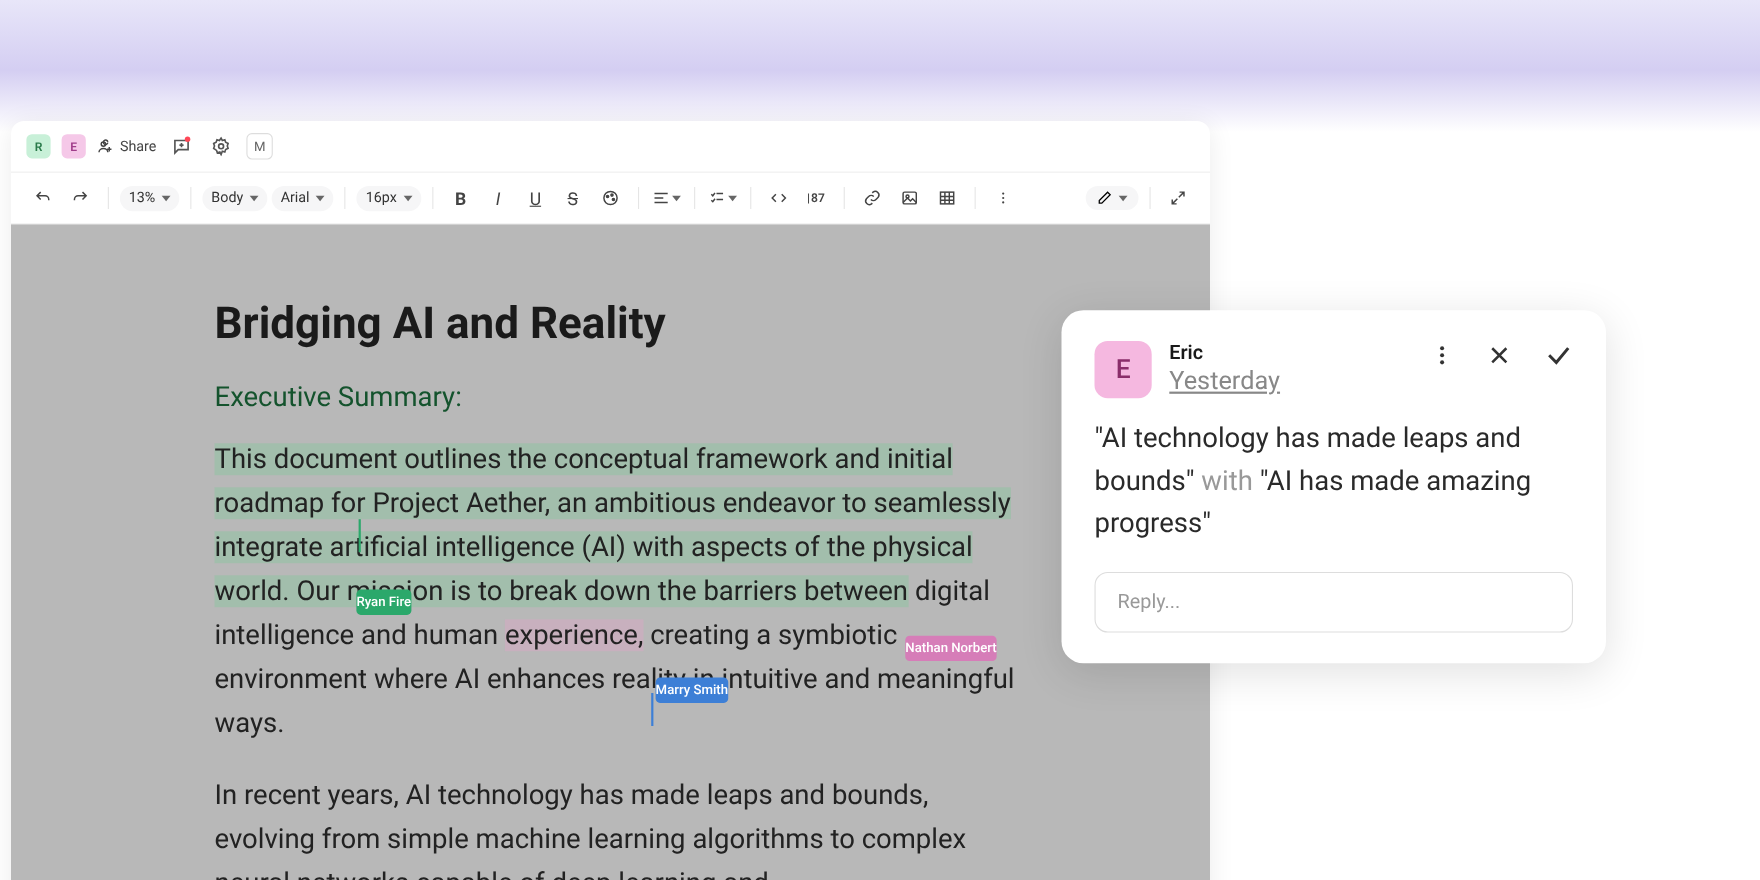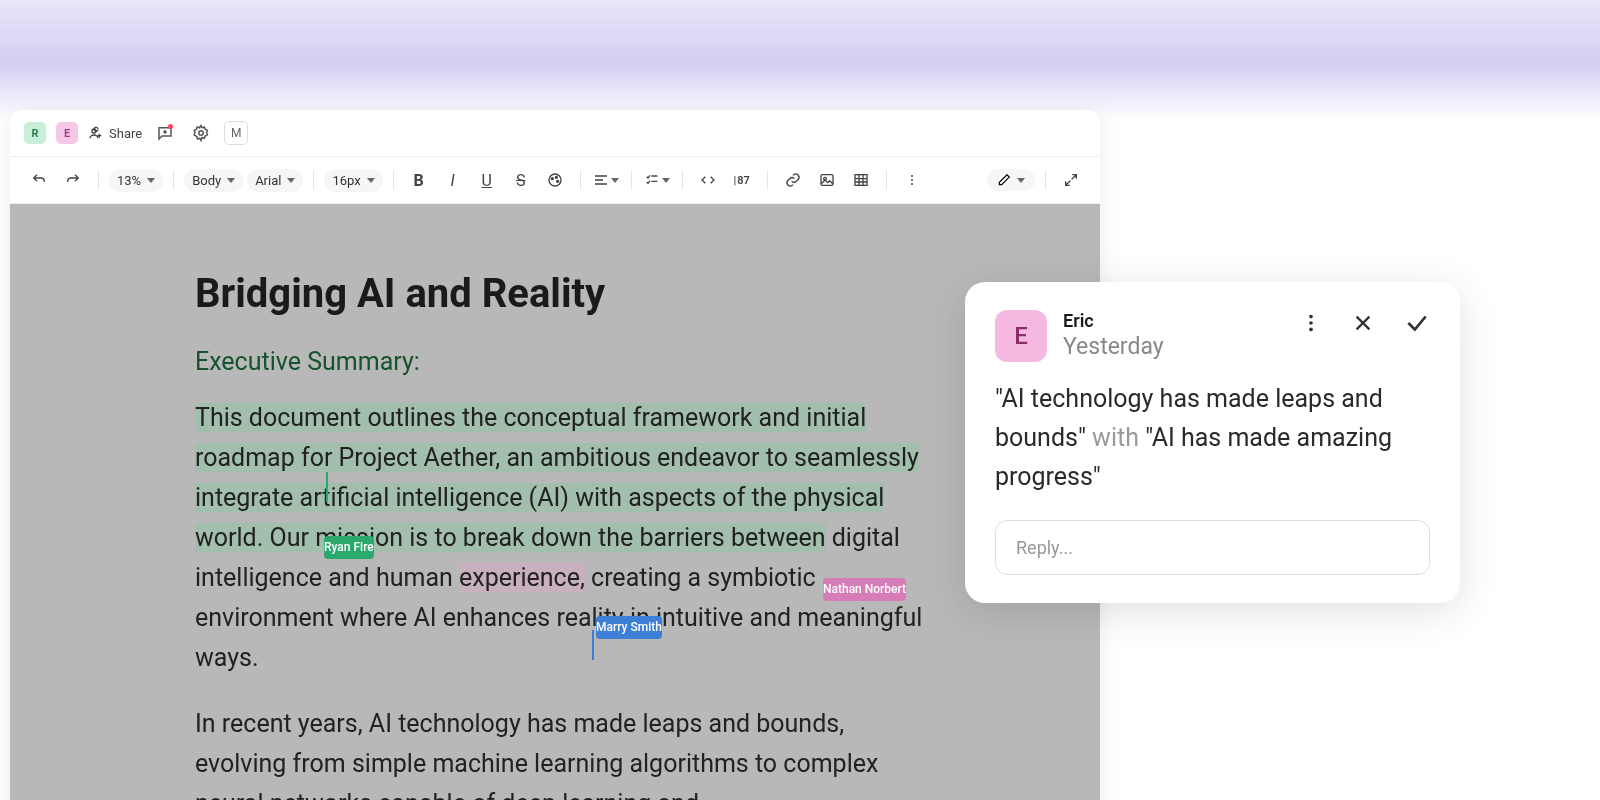--- a/index.html
+++ b/index.html
@@ -100,21 +100,21 @@
   width: 495px;
   background: #fff;
   border-radius: 20px;
   box-shadow: 0 8px 40px rgba(0,0,0,0.12);
   padding: 28px 30px;
 }
 .comment-header { display: flex; align-items: flex-start; gap: 16px; margin-bottom: 18px; }
 .comment-avatar { width: 52px; height: 52px; background: #f5b8e0; border-radius: 12px; display: flex; align-items: center; justify-content: center; font-size: 24px; font-weight: 500; color: #8a2d6a; }
 .comment-meta { flex: 1; }
 .comment-name { font-size: 18px; font-weight: 600; color: #1a1a1a; }
-.comment-time { font-size: 23px; color: #888; margin-top: 2px; }
+.comment-time { font-size: 23px; color: #888; margin-top: 2px; text-decoration: underline; }
 .comment-actions { display: flex; gap: 30px; align-items: center; }
 .comment-action { cursor: pointer; color: #333; }
 .comment-body { font-size: 25px; line-height: 1.55; color: #2a2a2a; margin-bottom: 24px; }
 .comment-body .dim { color: #999; }
 .reply-input { width: 100%; border: 1.5px solid #ddd; border-radius: 12px; padding: 16px 20px; font-size: 18px; color: #999; }
 
 svg { display: block; }
 </style>
 </head>
 <body>

